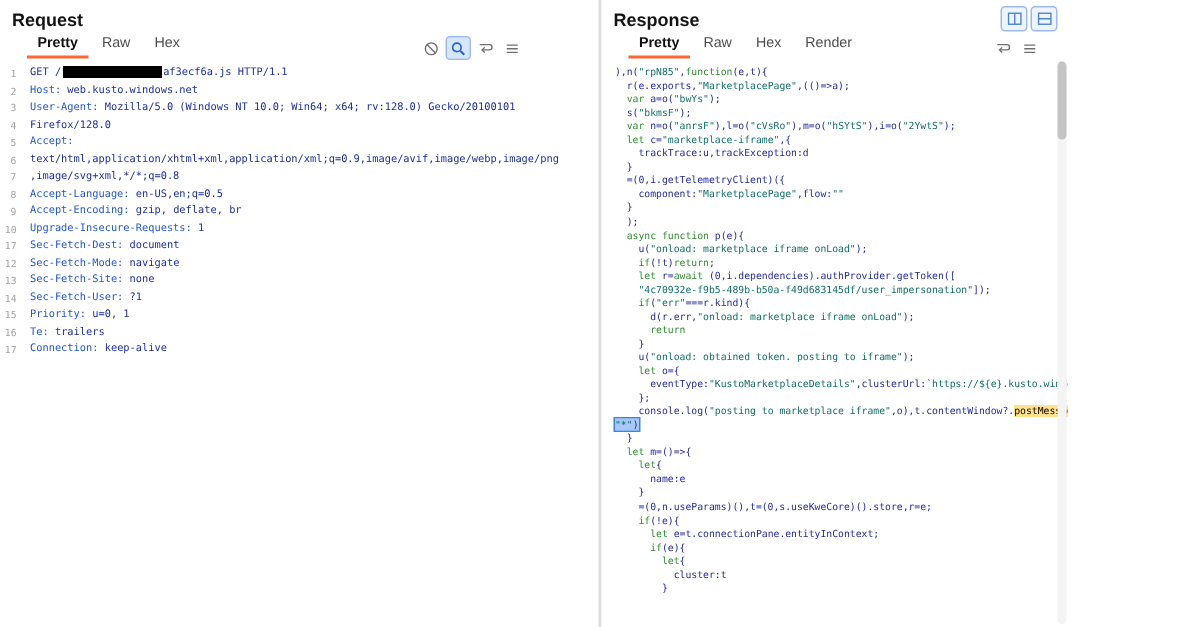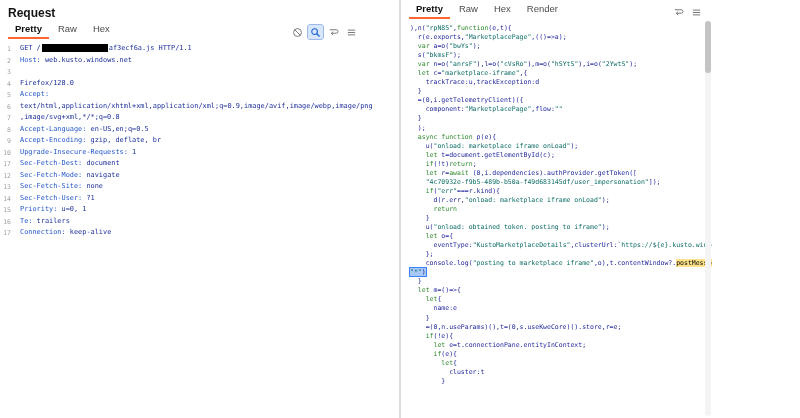--- a/index.html
+++ b/index.html
@@ -5,21 +5,21 @@
   *{margin:0;padding:0;box-sizing:border-box}
   html,body{width:800px;height:418px;background:#ffffff;overflow:hidden;
     font-family:"Liberation Sans",sans-serif}
   .app{display:flex;width:712px;height:418px}
   .panel{display:flex;flex-direction:column;overflow:hidden;background:#fff}
   .panel.request{width:399px;flex:none}
   .splitter{width:2px;background:#dcdcdc;cursor:col-resize;flex:none}
   .panel.response{flex:1}
   .panel-head{display:flex;justify-content:space-between;align-items:center;padding:5px 8px 0 8px;height:20px}
   .panel-title{font-size:12px;font-weight:bold;color:#141414}
-  .tabbar{display:flex;align-items:flex-end;justify-content:space-between;padding:0 8px;height:19px}
+  .tabbar{display:flex;align-items:flex-end;justify-content:space-between;padding:0 18px;height:19px}
   .tabs{display:flex;gap:2px}
   .tab{font-size:9.5px;color:#4d4d4d;padding:2px 7px 3px 7px;cursor:pointer;border-bottom:2px solid transparent}
   .tab.active{color:#101010;font-weight:bold;border-bottom:2px solid var(--accent,#ff6633)}
   .tools{display:flex;gap:3px;align-items:center}
   .req-tools{margin-right:32px}
   .tool{width:15px;height:14px;display:flex;align-items:center;justify-content:center;border-radius:2px;color:#6f6f6f;cursor:pointer}
   .tool.active{background:#d8e6fb;outline:1px solid #9db9e8;color:#1f66d1}
   .tool svg{width:11px;height:11px;display:block}
   .win-tools{display:flex;gap:4px}
   .win-tools .tool{width:16px;height:15px;color:#4d83cc;background:#eef4fd;outline:1px solid #9db9e8}
@@ -92,20 +92,21 @@
           <div class="rrow">
             <span class="gnum">1</span>
             <span class="req-code"><span class="hv">GET /</span><span class="redact" style="width: 66px;"></span><span class="hv">af3ecf6a.js HTTP/1.1</span></span>
           </div>
           <div class="rrow">
             <span class="gnum">2</span>
             <span class="req-code"><span class="hn">Host:</span><span class="hv"> web.kusto.windows.net</span></span>
           </div>
           <div class="rrow">
             <span class="gnum">3</span>
+            <span class="req-code"><span class="hn">User-Agent:</span><span class="hv"> Mozilla/5.0 (Windows NT 10.0; Win64; x64; rv:128.0) Gecko/20100101</span></span>
           </div>
           <div class="rrow">
             <span class="gnum">4</span>
             <span class="req-code"><span class="hv">Firefox/128.0</span></span>
           </div>
           <div class="rrow">
             <span class="gnum">5</span>
             <span class="req-code"><span class="hn">Accept:</span></span>
           </div>
           <div class="rrow">
@@ -156,20 +157,37 @@
             <span class="gnum">17</span>
             <span class="req-code"><span class="hn">Connection:</span><span class="hv"> keep-alive</span></span>
           </div>
         </div>
     </div>
   </section>
 
   <div class="splitter"></div>
 
   <section class="panel response">
+    <div class="panel-head">
+      <div class="panel-title">Response</div>
+      <div class="win-tools">
+          <div class="tool">
+            <svg viewBox="0 0 12 12">
+              <rect x="1.5" y="2" width="9" height="8" fill="none" stroke="currentColor"></rect>
+              <line x1="6" y1="2" x2="6" y2="10" stroke="currentColor"></line>
+            </svg>
+          </div>
+          <div class="tool">
+            <svg viewBox="0 0 12 12">
+              <rect x="1.5" y="2" width="9" height="8" fill="none" stroke="currentColor"></rect>
+              <line x1="1.5" y1="6" x2="10.5" y2="6" stroke="currentColor"></line>
+            </svg>
+          </div>
+        </div>
+    </div>
     <div class="tabbar">
       <div class="tabs">
           <div class="tab active">Pretty</div>
           <div class="tab">Raw</div>
           <div class="tab">Hex</div>
           <div class="tab">Render</div>
         </div>
       <div class="tools">
           <div class="tool">
             <svg viewBox="0 0 12 12">
@@ -224,23 +242,20 @@
           <div class="crow">
             <span class="code"><span class="pln">  );</span></span>
           </div>
           <div class="crow">
             <span class="code"><span class="pln">  </span><span class="kw">async</span><span class="pln"> </span><span class="kw">function</span><span class="pln"> p(e){</span></span>
           </div>
           <div class="crow">
             <span class="code"><span class="pln">    u(</span><span class="str">"onload: marketplace iframe onLoad"</span><span class="pln">);</span></span>
           </div>
           <div class="crow">
-            <span class="code"><span class="pln">    </span><span class="kw">let</span><span class="pln"> t=document.getElementById(c);</span></span>
-          </div>
-          <div class="crow">
             <span class="code"><span class="pln">    </span><span class="kw">if</span><span class="pln">(!t)</span><span class="kw">return</span><span class="pln">;</span></span>
           </div>
           <div class="crow">
             <span class="code"><span class="pln">    </span><span class="kw">let</span><span class="pln"> r=</span><span class="kw">await</span><span class="pln"> (0,i.dependencies).authProvider.getToken([</span></span>
           </div>
           <div class="crow">
             <span class="code"><span class="pln">    </span><span class="str">"4c70932e-f9b5-489b-b50a-f49d683145df/user_impersonation"</span><span class="pln">]);</span></span>
           </div>
           <div class="crow">
             <span class="code"><span class="pln">    </span><span class="kw">if</span><span class="pln">(</span><span class="str">"err"</span><span class="pln">===r.kind){</span></span>

